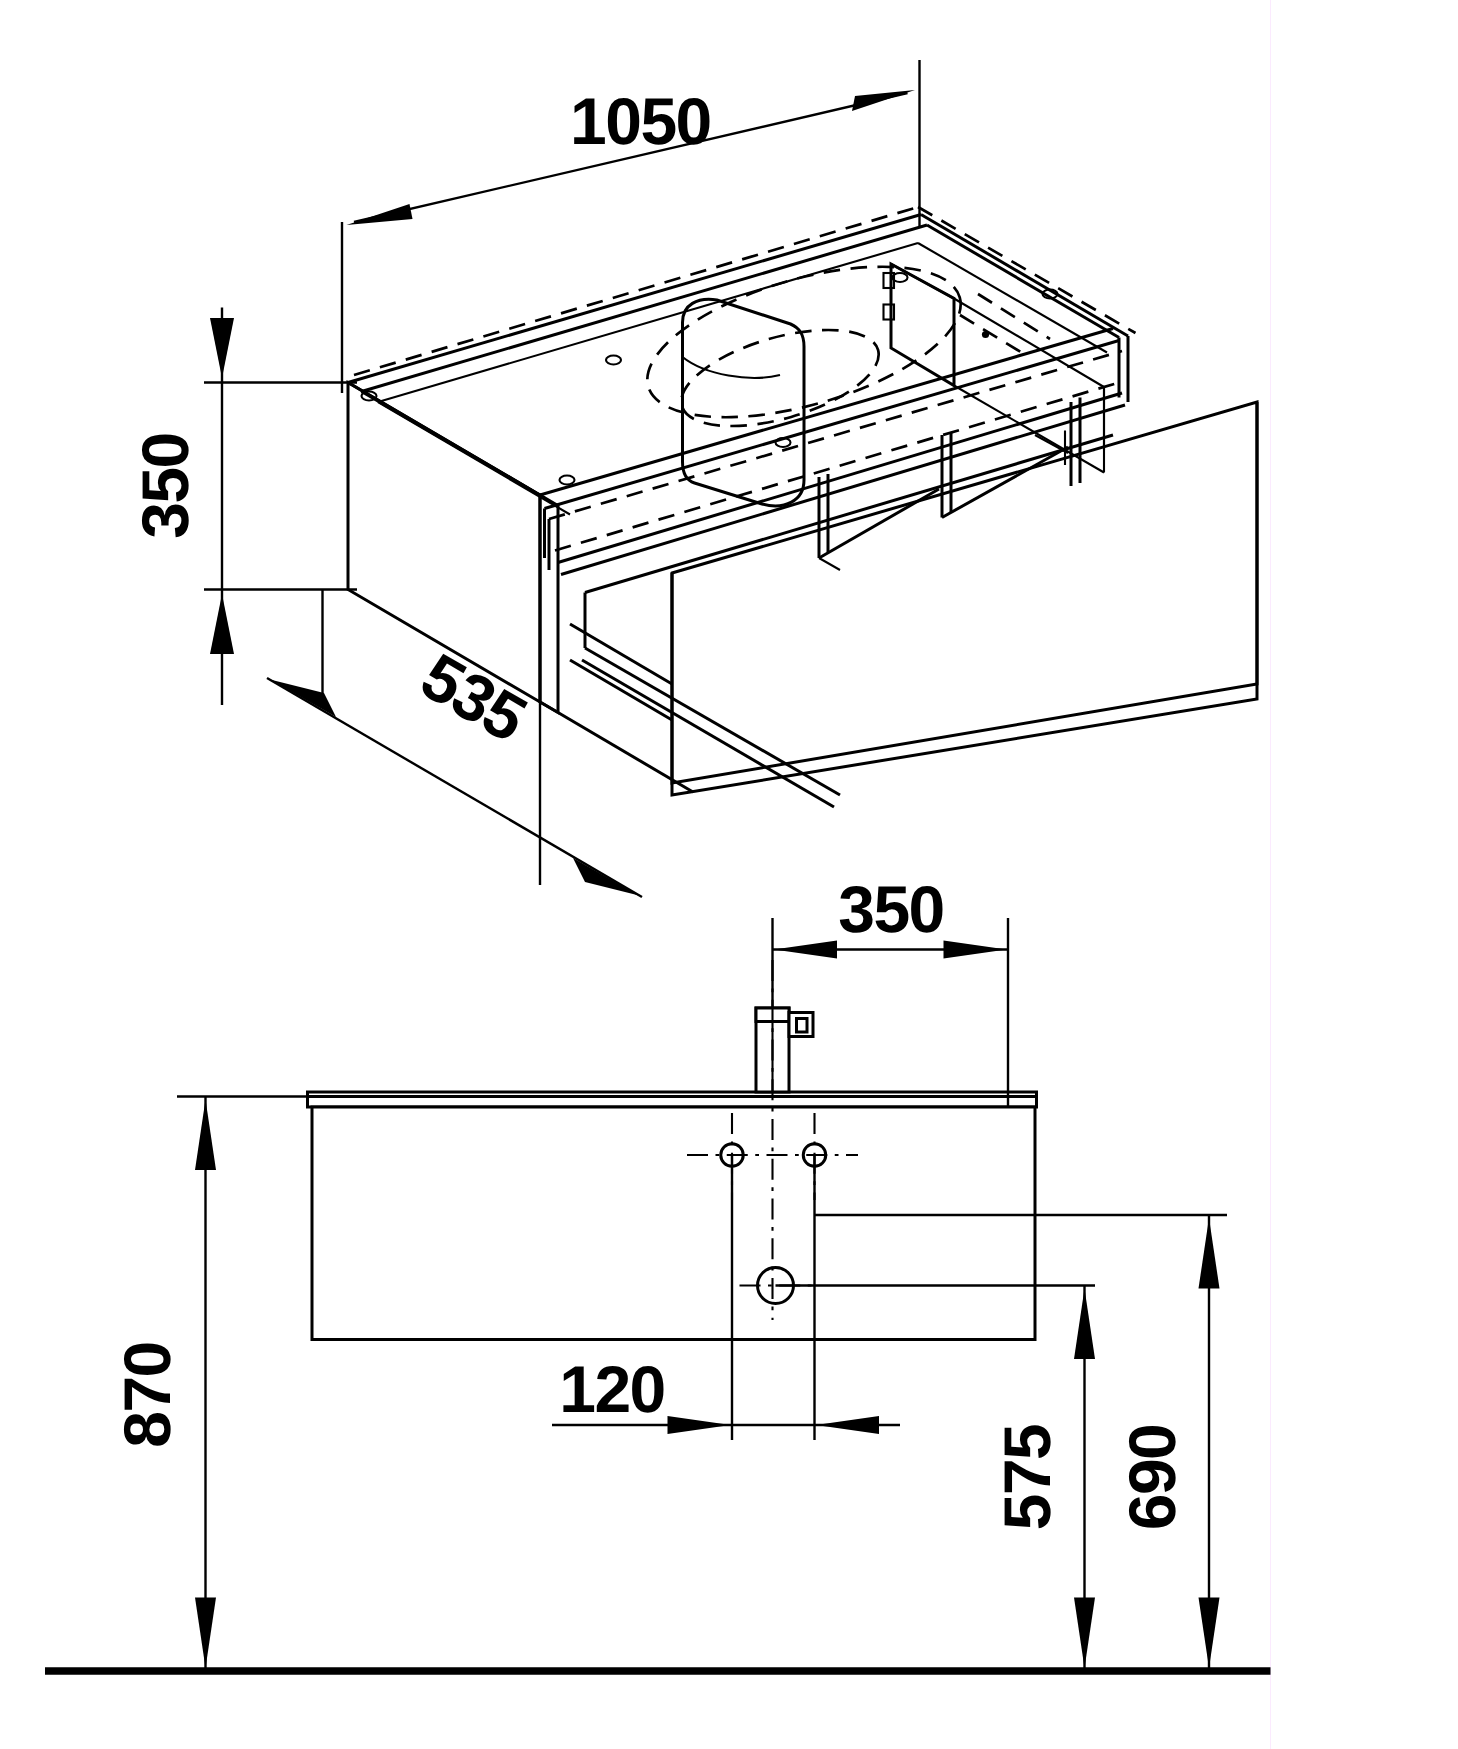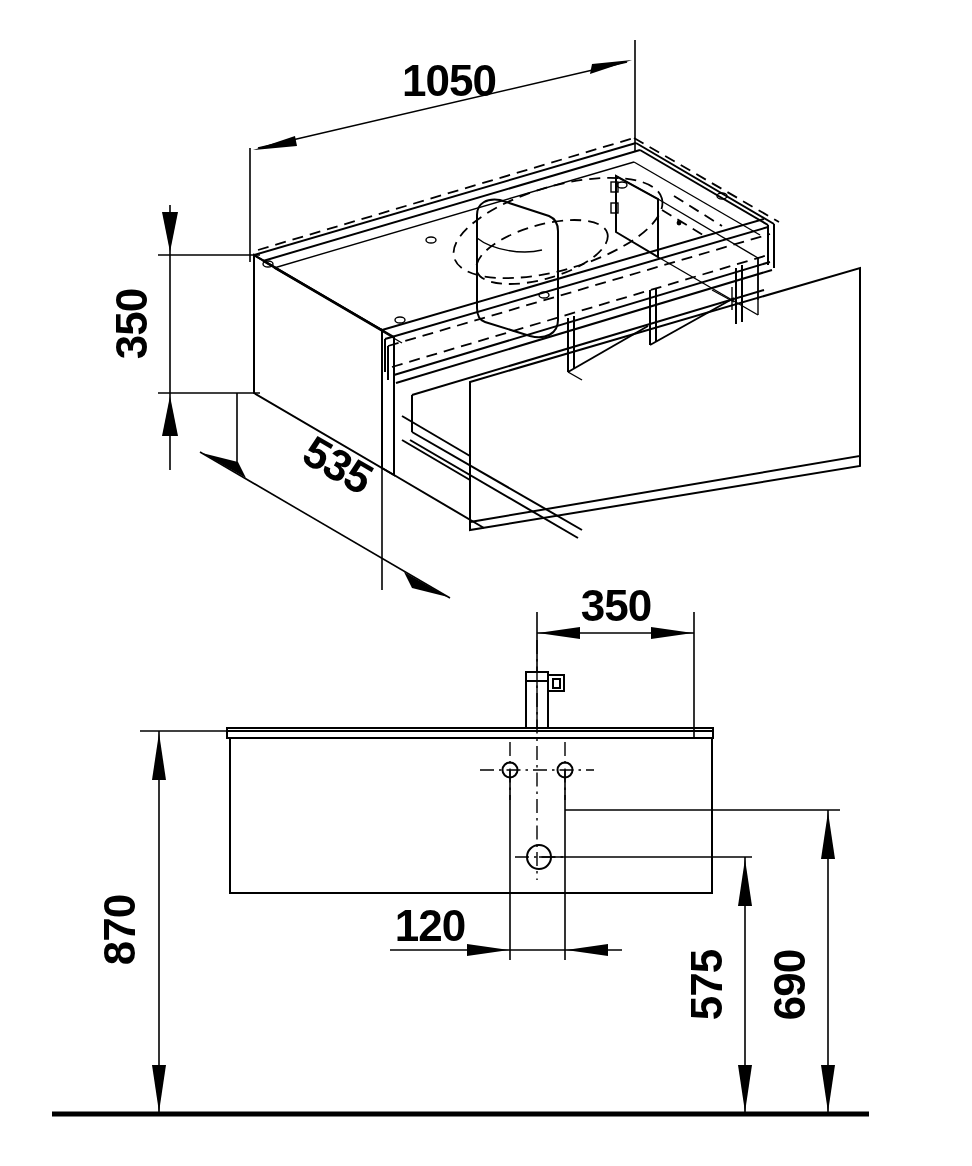--- a/index.html
+++ b/index.html
@@ -7,21 +7,20 @@
     padding: 0;
     background: #ffffff;
   }
   #page {
     position: relative;
     width: 847px;
     height: 1166px;
     background: #f0abfc;
     overflow: hidden;
     font-family: "Liberation Sans", sans-serif;
-    margin-left: 22px;
   }
   svg#drawing {
     display: block;
     width: 972px;
     height: 1166px;
   }
   .dim-text {
     font-family: "Liberation Sans", sans-serif;
     font-size: 44px;
     font-weight: 700;

